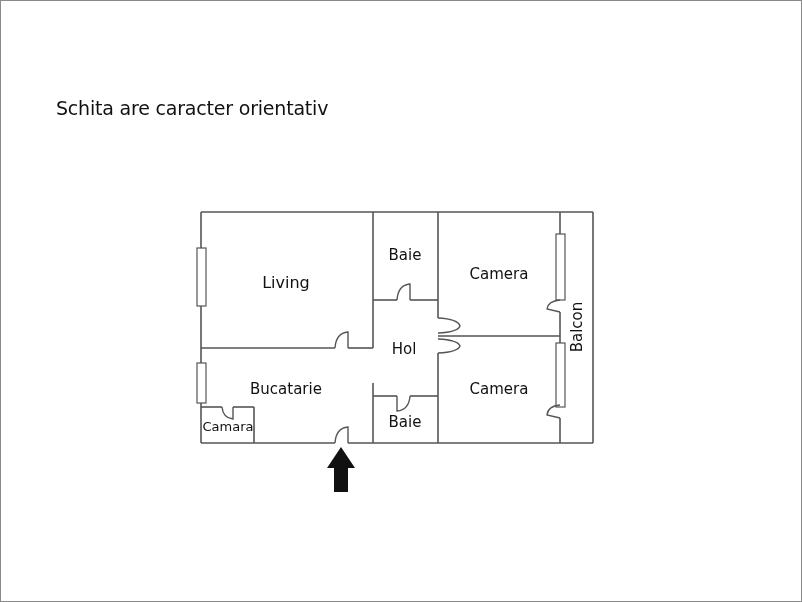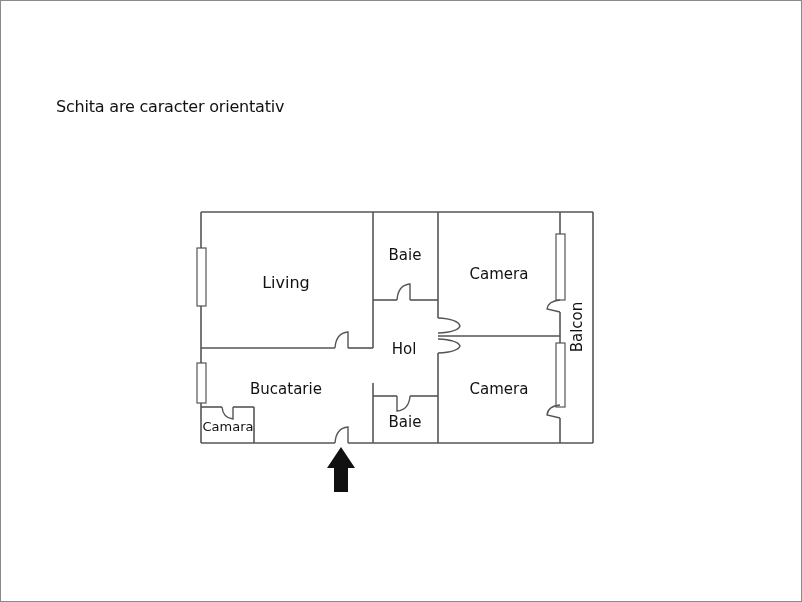--- a/index.html
+++ b/index.html
@@ -6,21 +6,21 @@
     body { width: 802px; height: 602px; position: relative; overflow: hidden; }
     .frame {
       position: absolute; left: 0; top: 0;
       width: 800px; height: 600px;
       border: 1px solid #8a8a8a;
       background: #ffffff;
     }
     .note {
       position: absolute; left: 56px; top: 97px;
       font-family: "DejaVu Sans", sans-serif;
-      font-size: 16px; color: #111;
+      font-size: 19px; color: #111;
       letter-spacing: -0.2px;
     }
     svg.plan { position: absolute; left: 0; top: 0; }
     .wall { stroke: #555; stroke-width: 1.6; fill: none; }
     .win  { stroke: #555; stroke-width: 1.2; fill: #fff; }
     .door { stroke: #555; stroke-width: 1.4; fill: none; }
     .lbl  { font-family: "DejaVu Sans", sans-serif; fill: #111; }
   </style>
 </head>
 <body>

